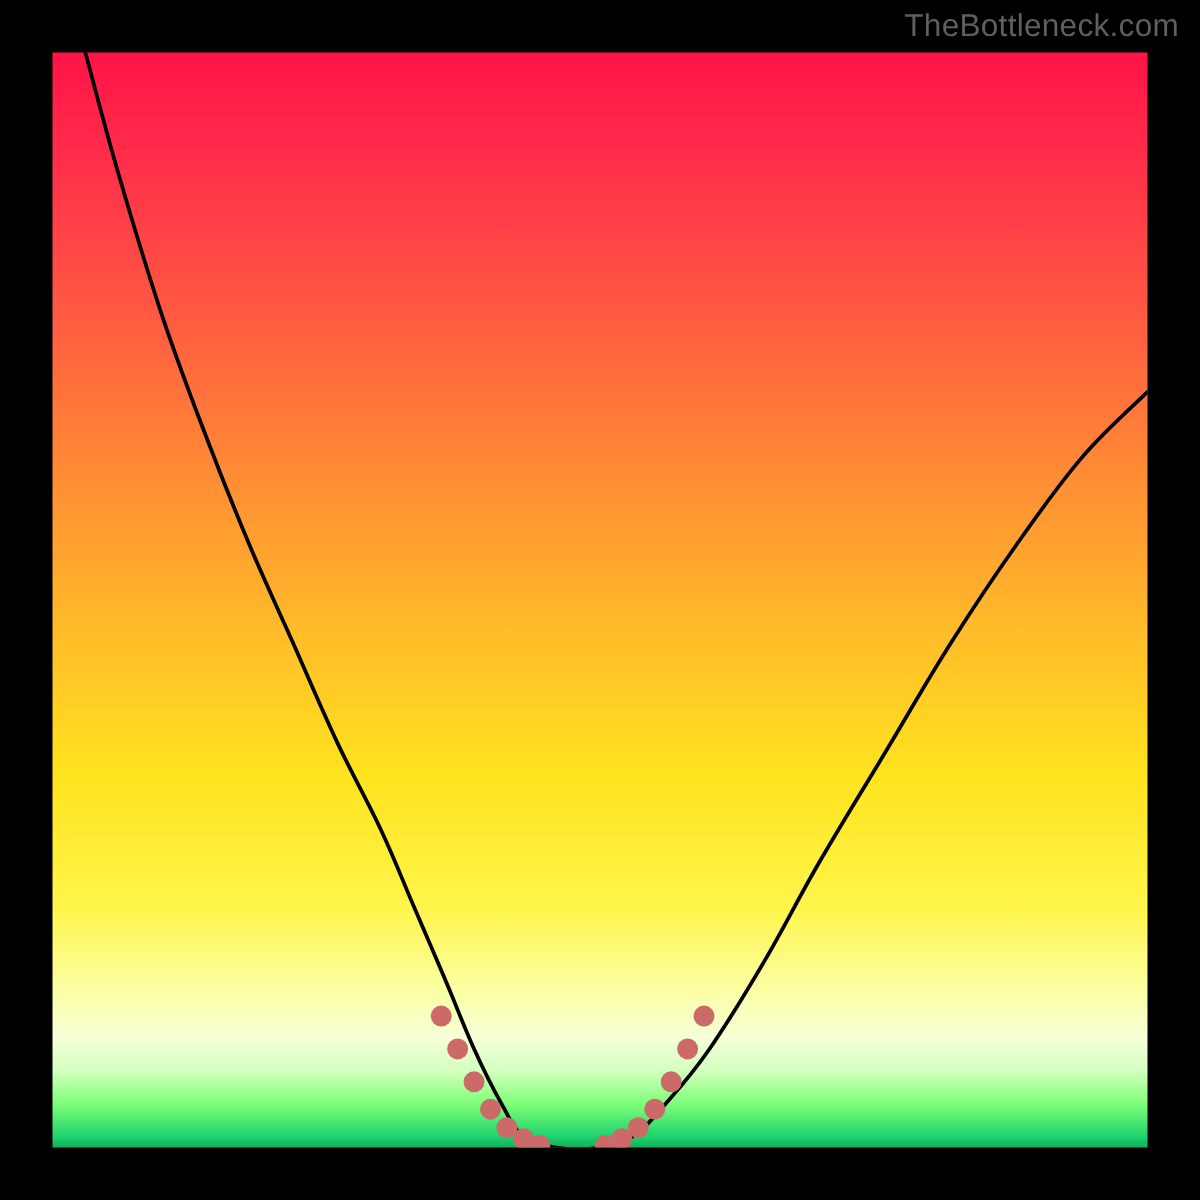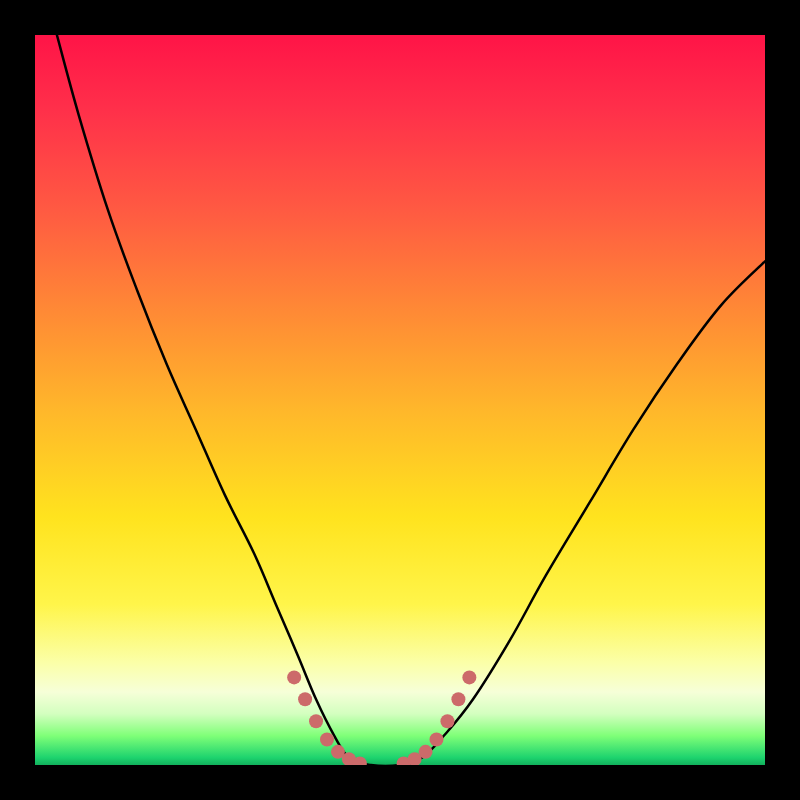--- a/index.html
+++ b/index.html
@@ -81,13 +81,14 @@
           <circle cx="379.6" cy="724.16" r="7" fill="#cc6a6a"></circle>
           <circle cx="390.55" cy="716.86" r="7" fill="#cc6a6a"></circle>
           <circle cx="401.50000000000006" cy="704.45" r="7" fill="#cc6a6a"></circle>
           <circle cx="412.45" cy="686.2" r="7" fill="#cc6a6a"></circle>
           <circle cx="423.4" cy="664.3" r="7" fill="#cc6a6a"></circle>
           <circle cx="434.34999999999997" cy="642.4" r="7" fill="#cc6a6a"></circle>
         </g>
     </svg>
   </div>
 
+  <div class="watermark">TheBottleneck.com</div>
 </div>
 
 </body></html>

